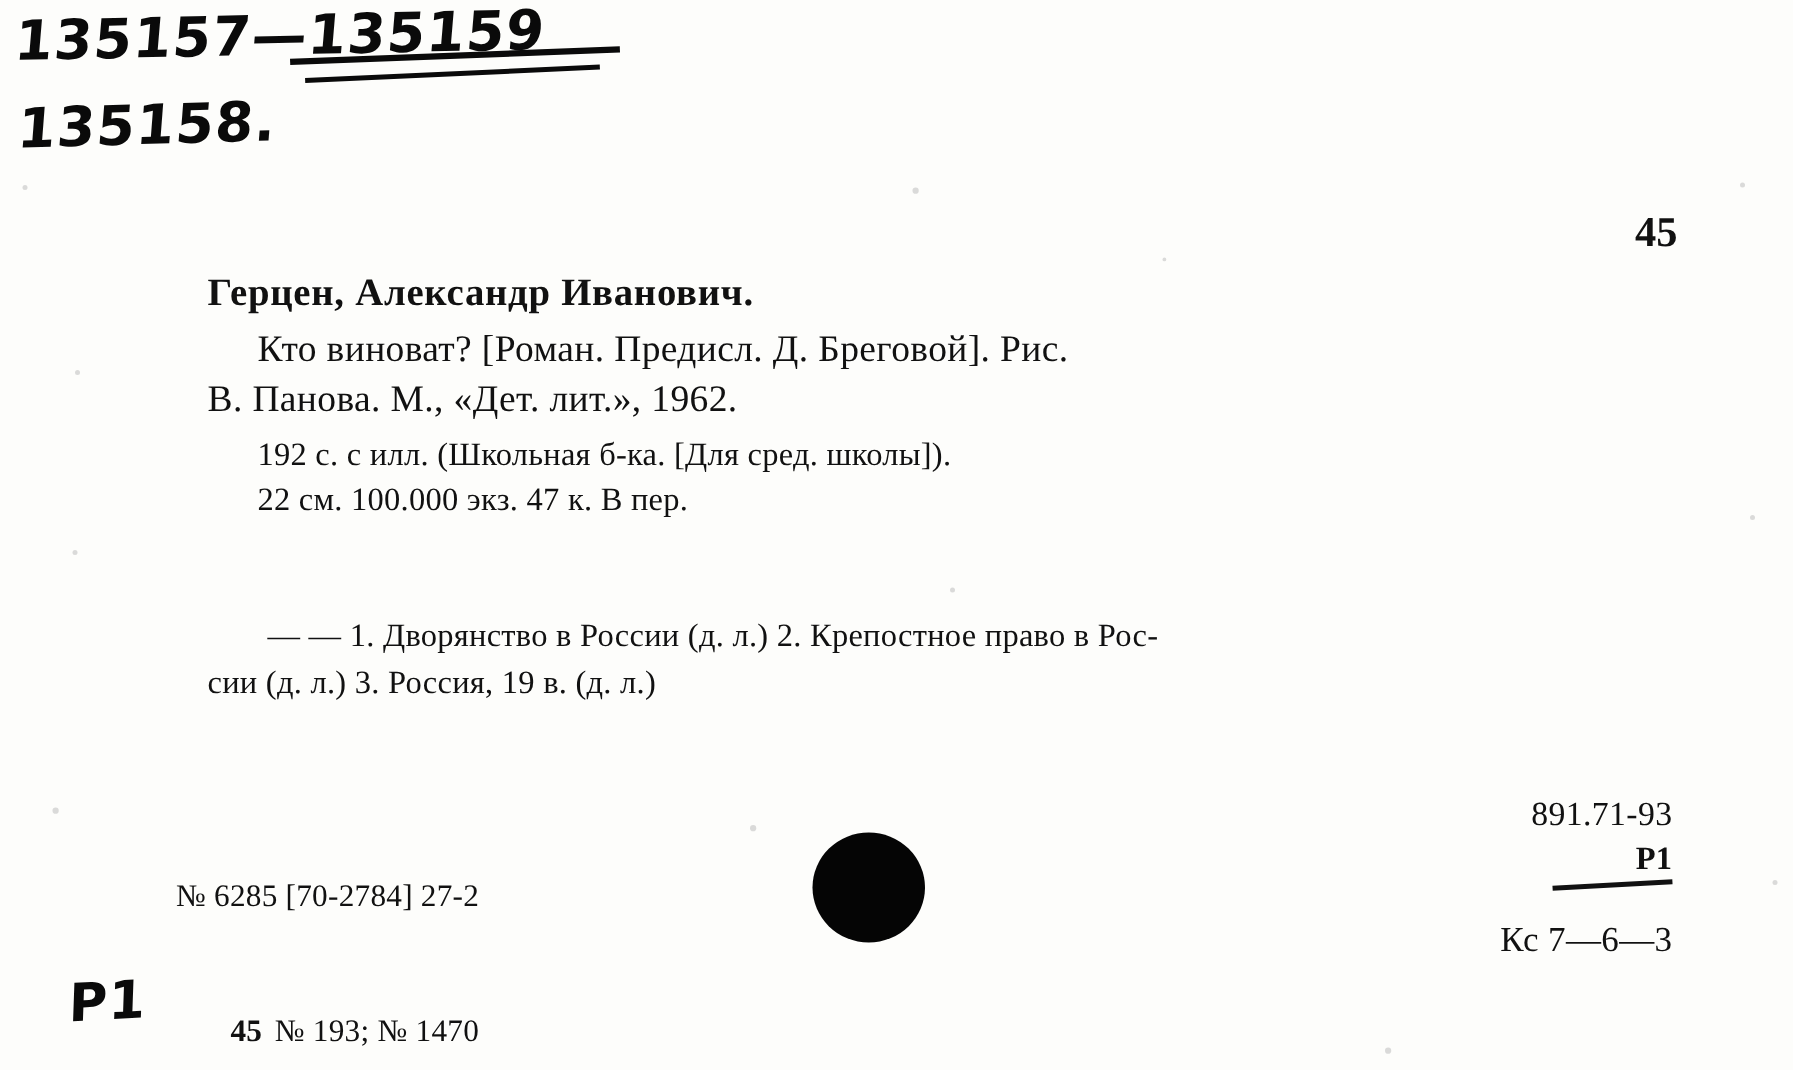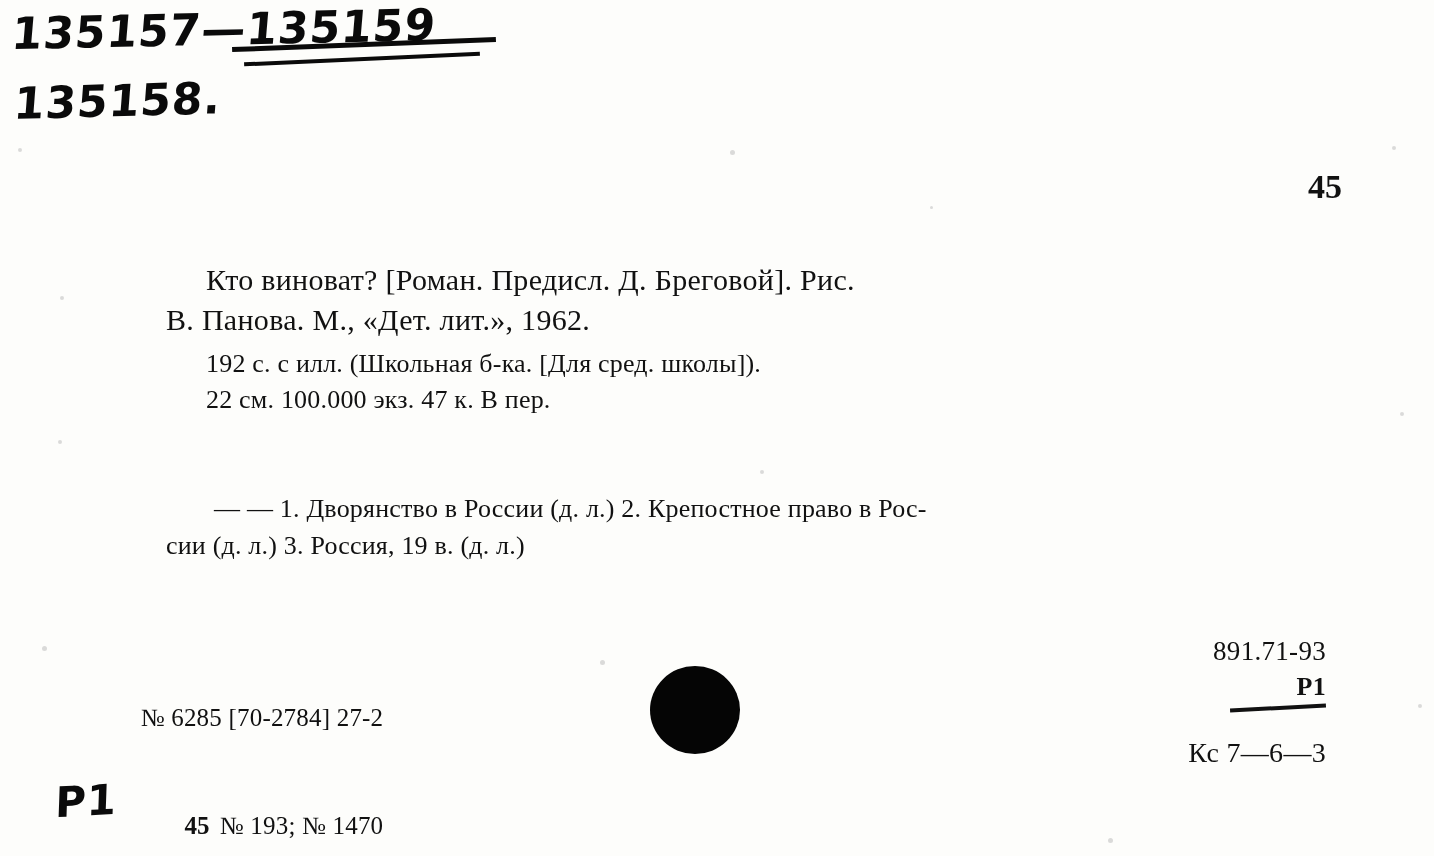--- a/index.html
+++ b/index.html
@@ -147,21 +147,21 @@
     left: 650px;
     top: 666px;
     width: 90px;
     height: 88px;
     background: #050505;
     border-radius: 50%;
   }
 
   #footer-right {
     position: absolute;
-    right: 108px;
+    right: 96px;
     top: 634px;
     text-align: right;
     font-size: 27px;
     line-height: 34px;
     letter-spacing: .3px;
   }
   #footer-right .udc { font-size: 27px; }
   #footer-right .p1 {
     font-weight: 700;
     font-size: 26px;
@@ -199,20 +199,21 @@
   <div class="speck" style="left:1418px;top:704px;width:4px;height:4px;"></div>
   <div class="speck" style="left:930px;top:206px;width:3px;height:3px;"></div>
 
   <div class="hand" id="hw-line1">135157—135159</div>
   <div id="hw-strike"></div>
   <div id="hw-strike2"></div>
   <div class="hand" id="hw-line2">135158.</div>
 
   <div id="page-number">45</div>
 
+  <div id="author">Герцен, Александр Иванович.</div>
 
   <div class="title-block">
     <div class="l1">Кто виноват? [Роман.  Предисл. Д. Бреговой].  Рис.</div>
     <div class="l2">В. Панова.      М., «Дет. лит.», 1962.</div>
   </div>
 
   <div class="phys-block">
     <div>192 с. с илл. (Школьная б-ка. [Для сред. школы]).</div>
     <div>22 см. 100.000 экз. 47 к. В пер.</div>
   </div>

